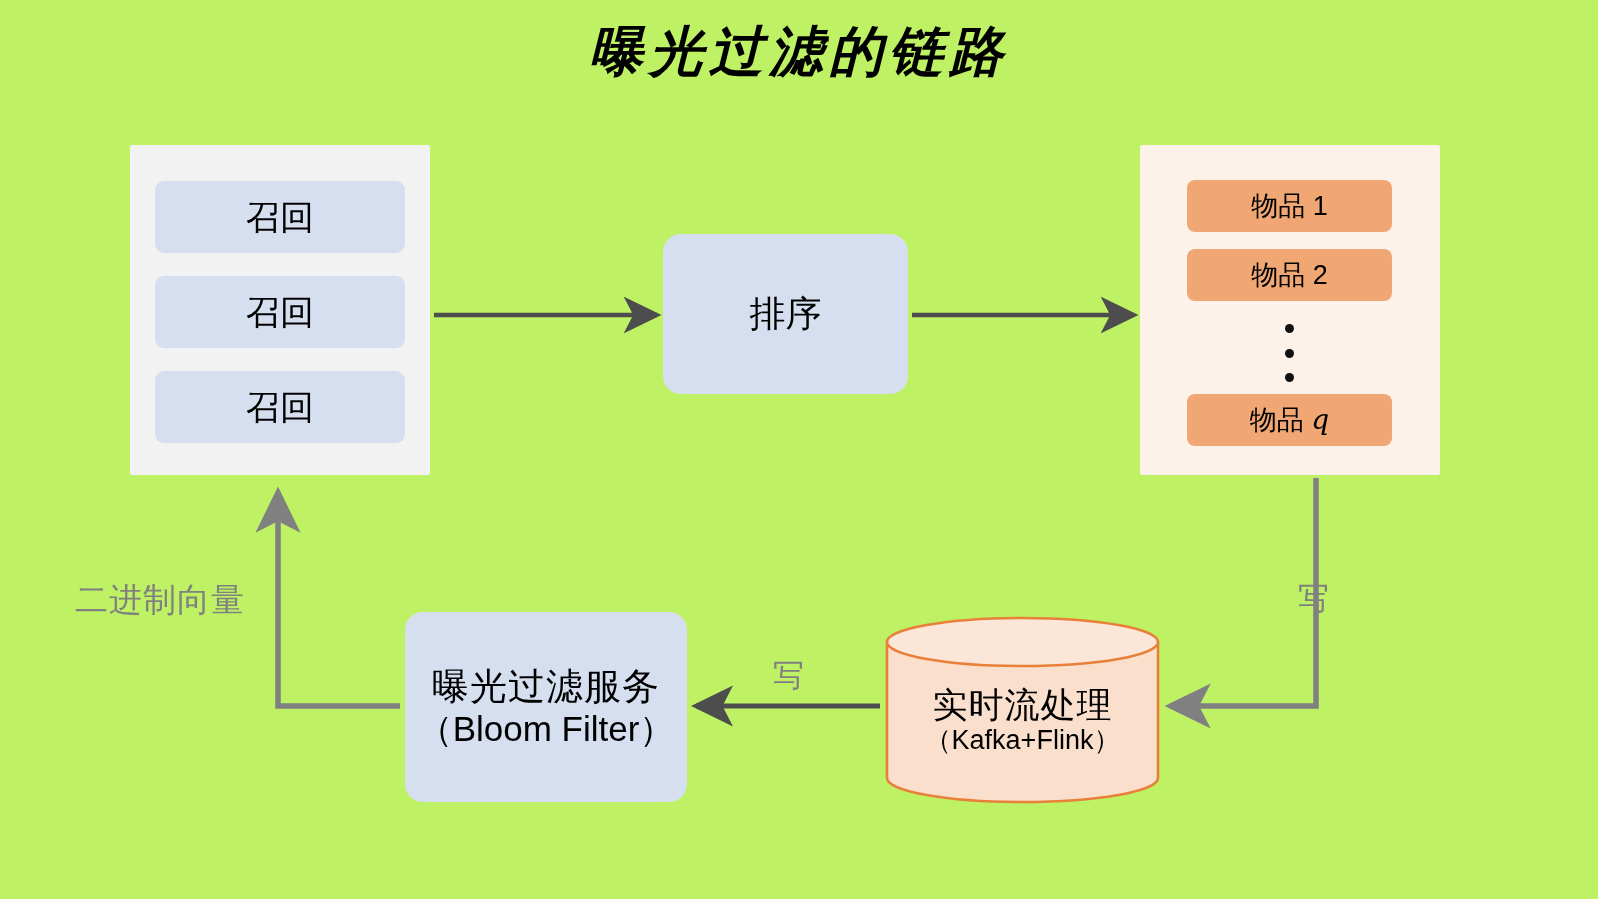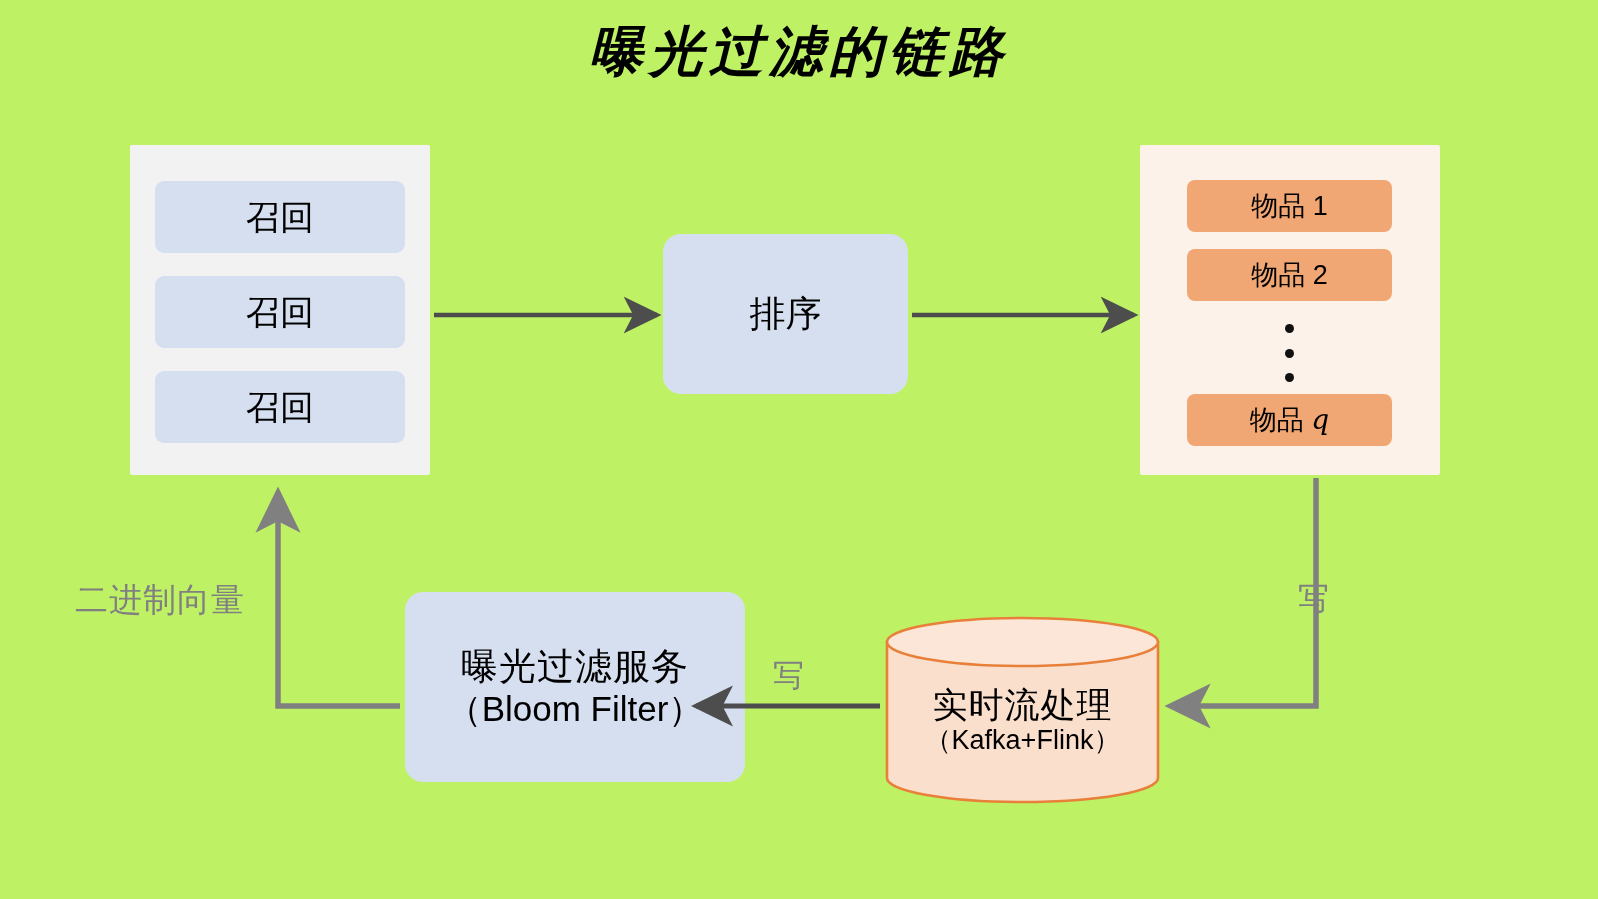--- a/index.html
+++ b/index.html
@@ -123,22 +123,22 @@
     left: 663px;
     top: 234px;
     width: 245px;
     height: 160px;
     border-radius: 18px;
     font-size: 36px;
   }
 
   .filter-box {
     left: 405px;
-    top: 592px;
-    width: 340px;
+    top: 612px;
+    width: 282px;
     height: 190px;
     border-radius: 18px;
   }
   .filter-box .main-label {
     font-size: 37px;
     letter-spacing: 1px;
   }
   .filter-box .sub-label {
     font-size: 35px;
     margin-top: 2px;

